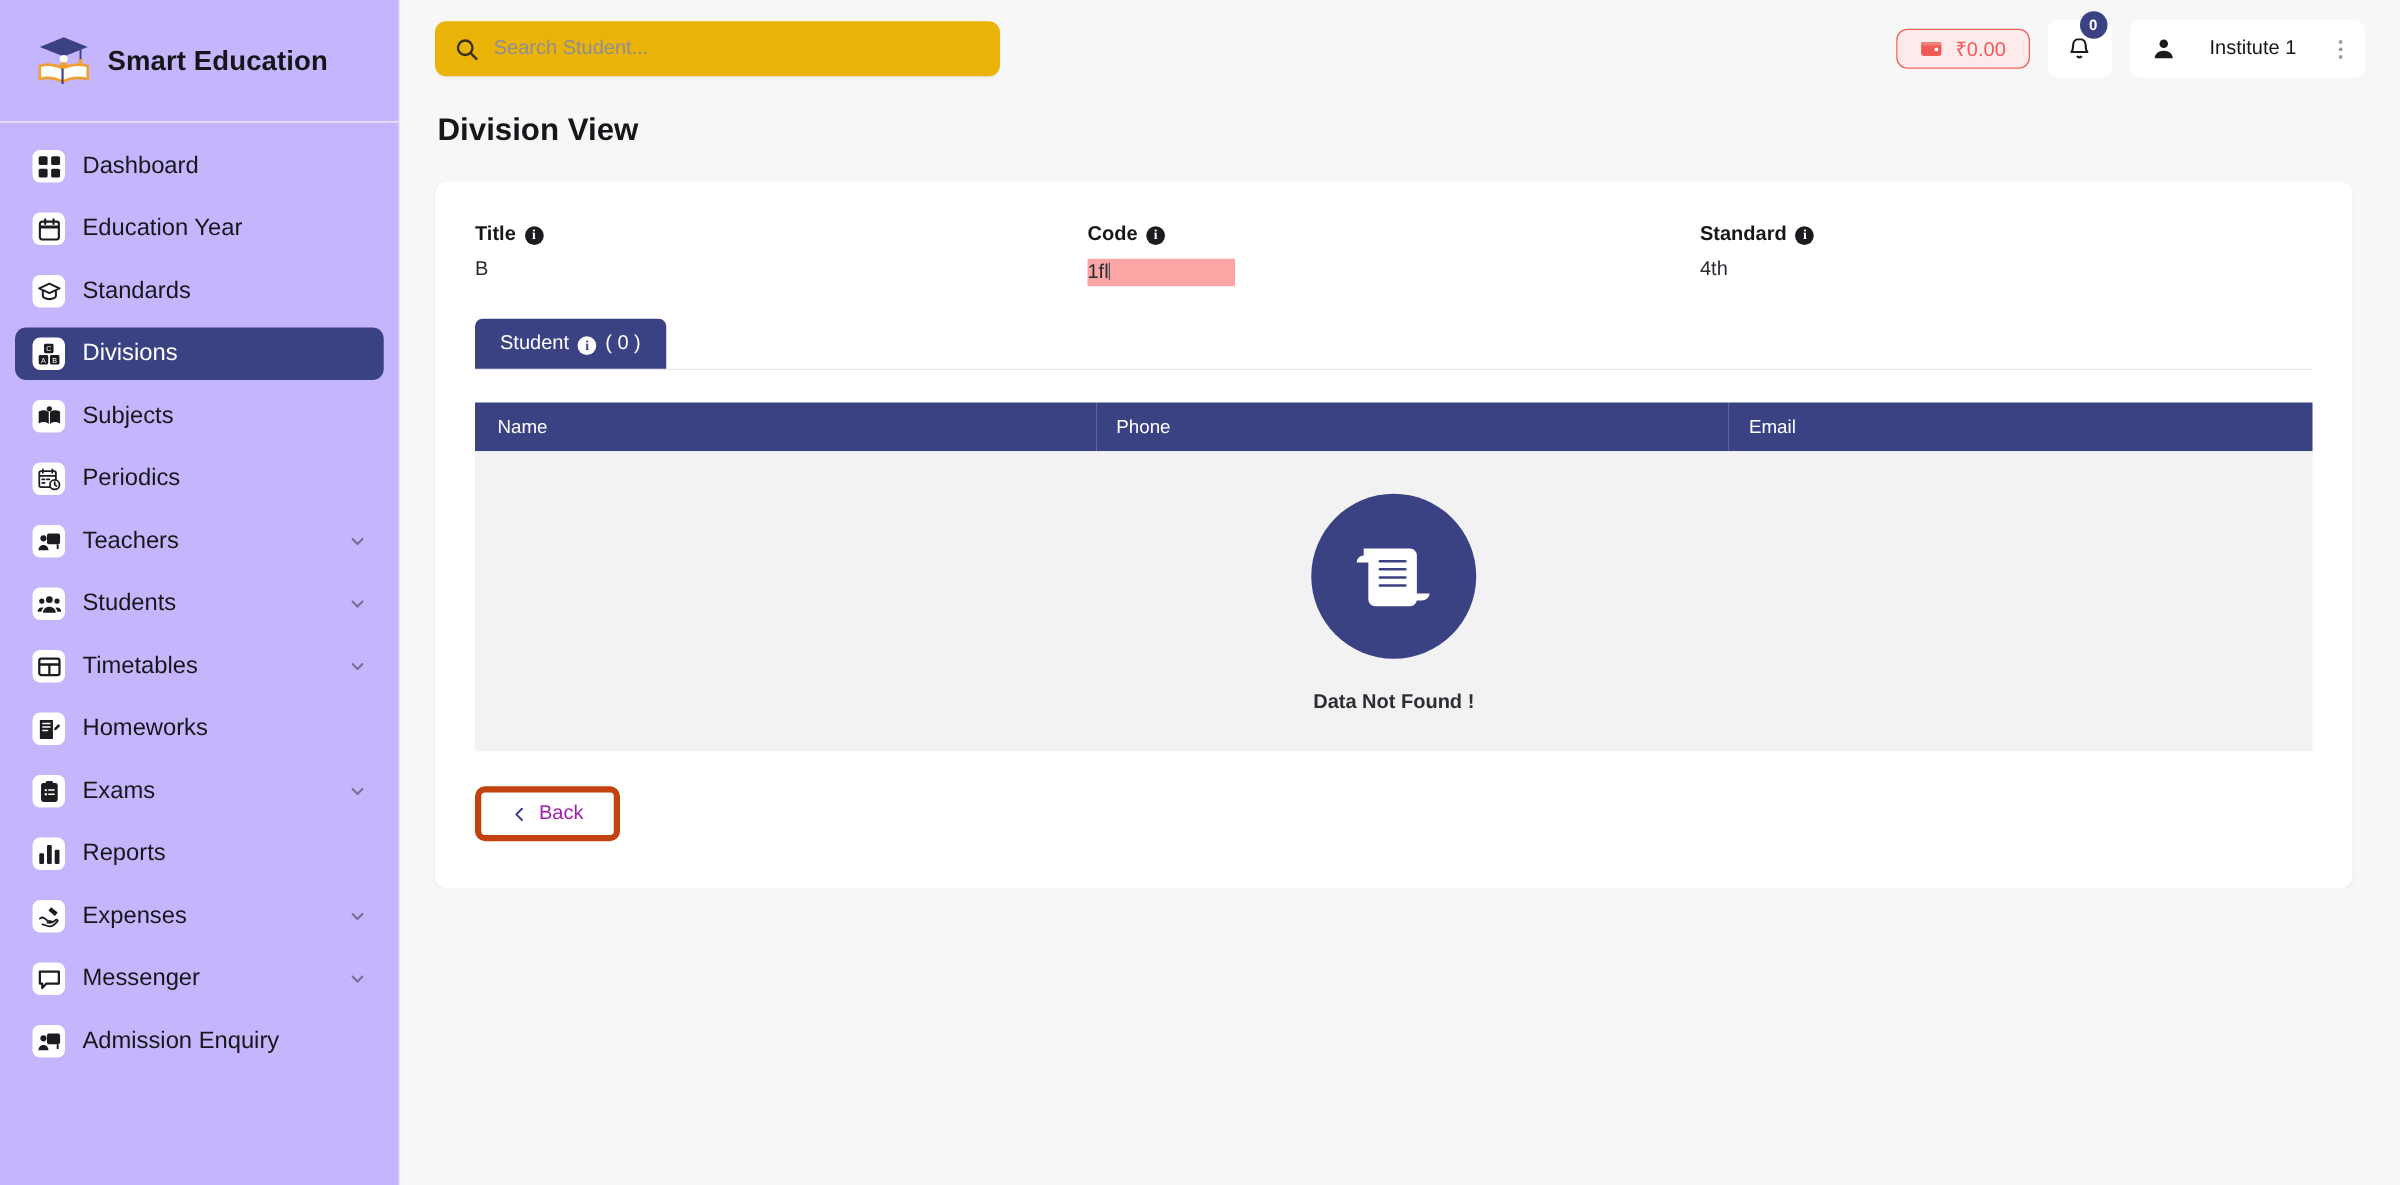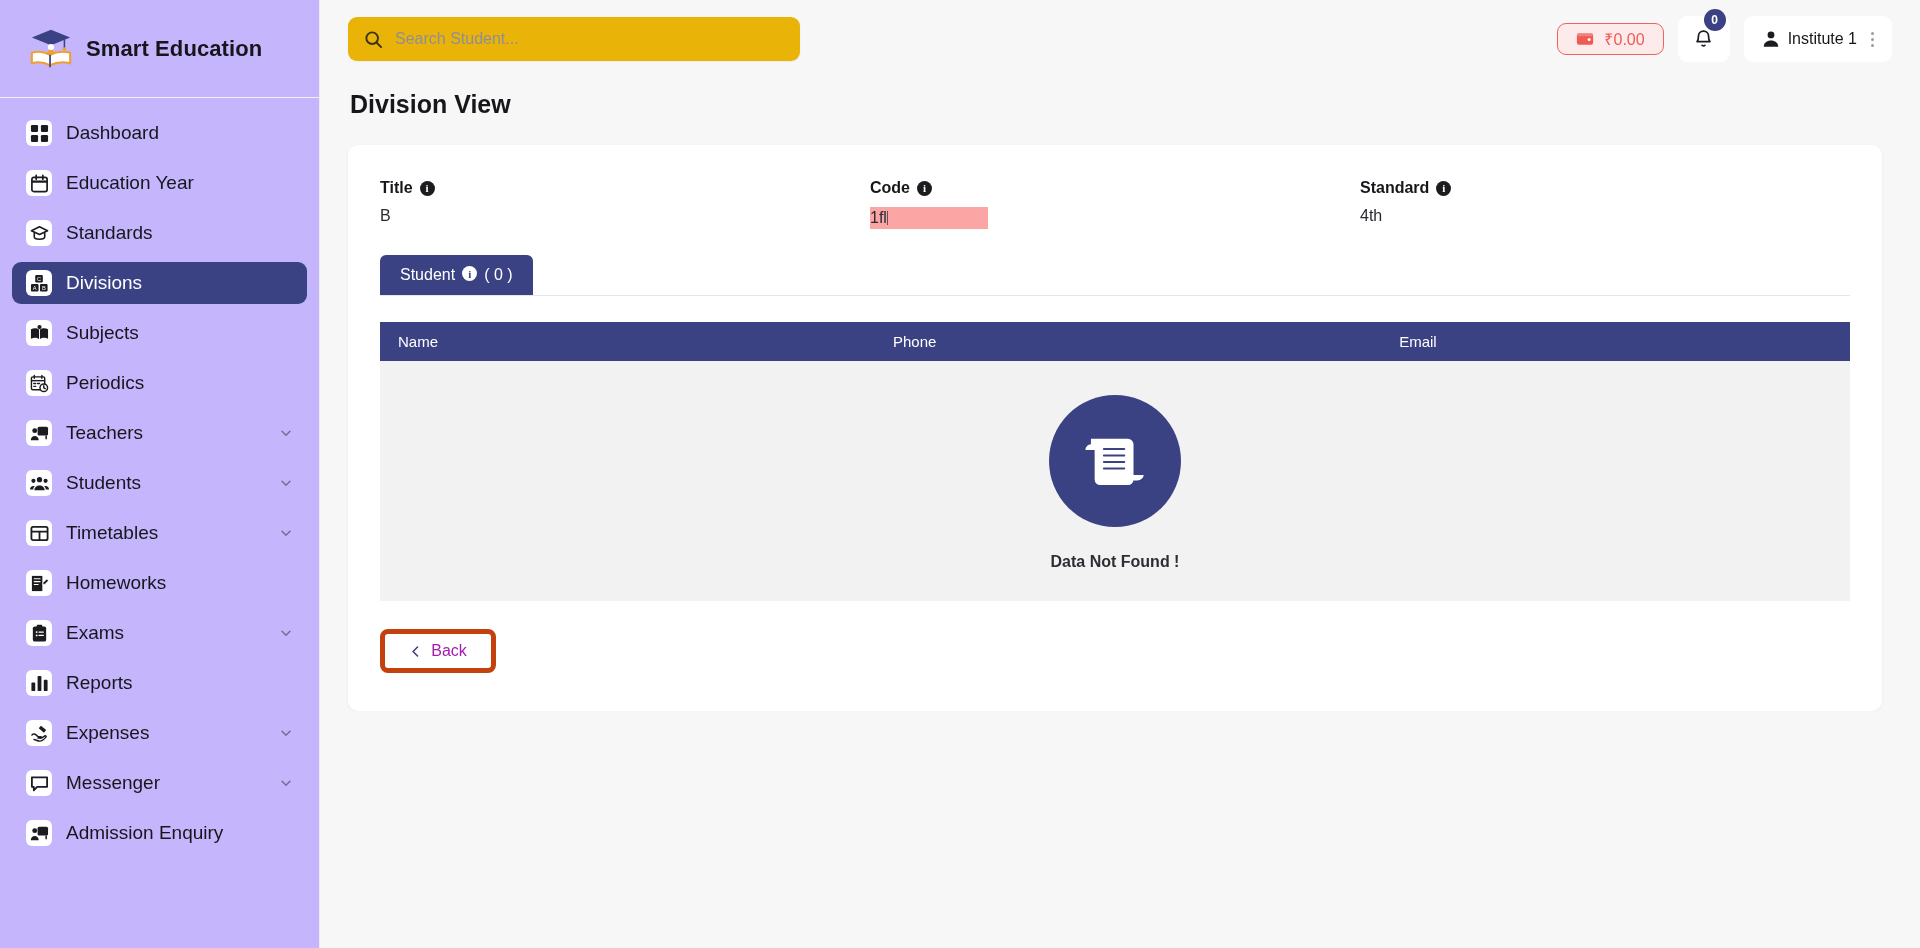--- a/index.html
+++ b/index.html
@@ -87,21 +87,21 @@
   .bell-btn svg { width: 21px; height: 21px; }
   .bell-badge {
     position: absolute; top: -7px; right: 4px;
     min-width: 22px; height: 22px; padding: 0 5px;
     border-radius: 11px; background: #3b4284; color: #fff;
     font-size: 12px; display: flex; align-items: center; justify-content: center;
     font-weight: 600;
   }
   .user-chip {
     height: 46px; background: #ffffff; border-radius: 9px;
-    display: flex; align-items: center; gap: 8px;
+    display: flex; align-items: center; gap: 28px;
     padding: 0 12px 0 18px; cursor: pointer;
   }
   .user-chip svg.avatar { width: 18px; height: 18px; }
   .user-name { font-size: 16px; color: #17171b; }
   .kebab { display: flex; flex-direction: column; gap: 3px; padding: 0 6px; cursor: pointer; }
   .kebab i { width: 3px; height: 3px; border-radius: 50%; background: #9a9aa4; display: block; }
 
   .page { padding: 4px 28px 0 28px; overflow: hidden; }
   .page-title { font-size: 25px; font-weight: 700; color: #17171b; margin: 8px 0 26px 2px; }
 
@@ -127,21 +127,21 @@
   .info-value { font-size: 16px; color: #2a2a31; }
   .hl-bar { background: #fca5a5; display: inline-block; padding: 2px 0; }
   .hl-bar .pad { display: inline-block; width: 100px; }
   .caret { display: inline-block; width: 1px; height: 14px; background: #55555e; vertical-align: -2px; }
 
   .tabs { display: flex; border-bottom: 1px solid #e6e6ea; margin-top: 4px; }
   .tab {
     background: #3b4284; color: #ffffff;
     font-size: 16px; padding: 11px 20px;
     border-radius: 6px 6px 0 0; cursor: pointer;
-    display: flex; align-items: flex-start; gap: 7px;
+    display: flex; align-items: flex-end; gap: 7px;
   }
   .tab-i {
     width: 15px; height: 15px; border-radius: 50%;
     background: #ffffff; color: #3b4284; font-size: 11px; font-weight: 700;
     display: flex; align-items: center; justify-content: center;
     font-family: "Liberation Serif", serif;
   }
 
   table.grid { width: 100%; border-collapse: collapse; margin-top: 26px; }
   table.grid thead th {

